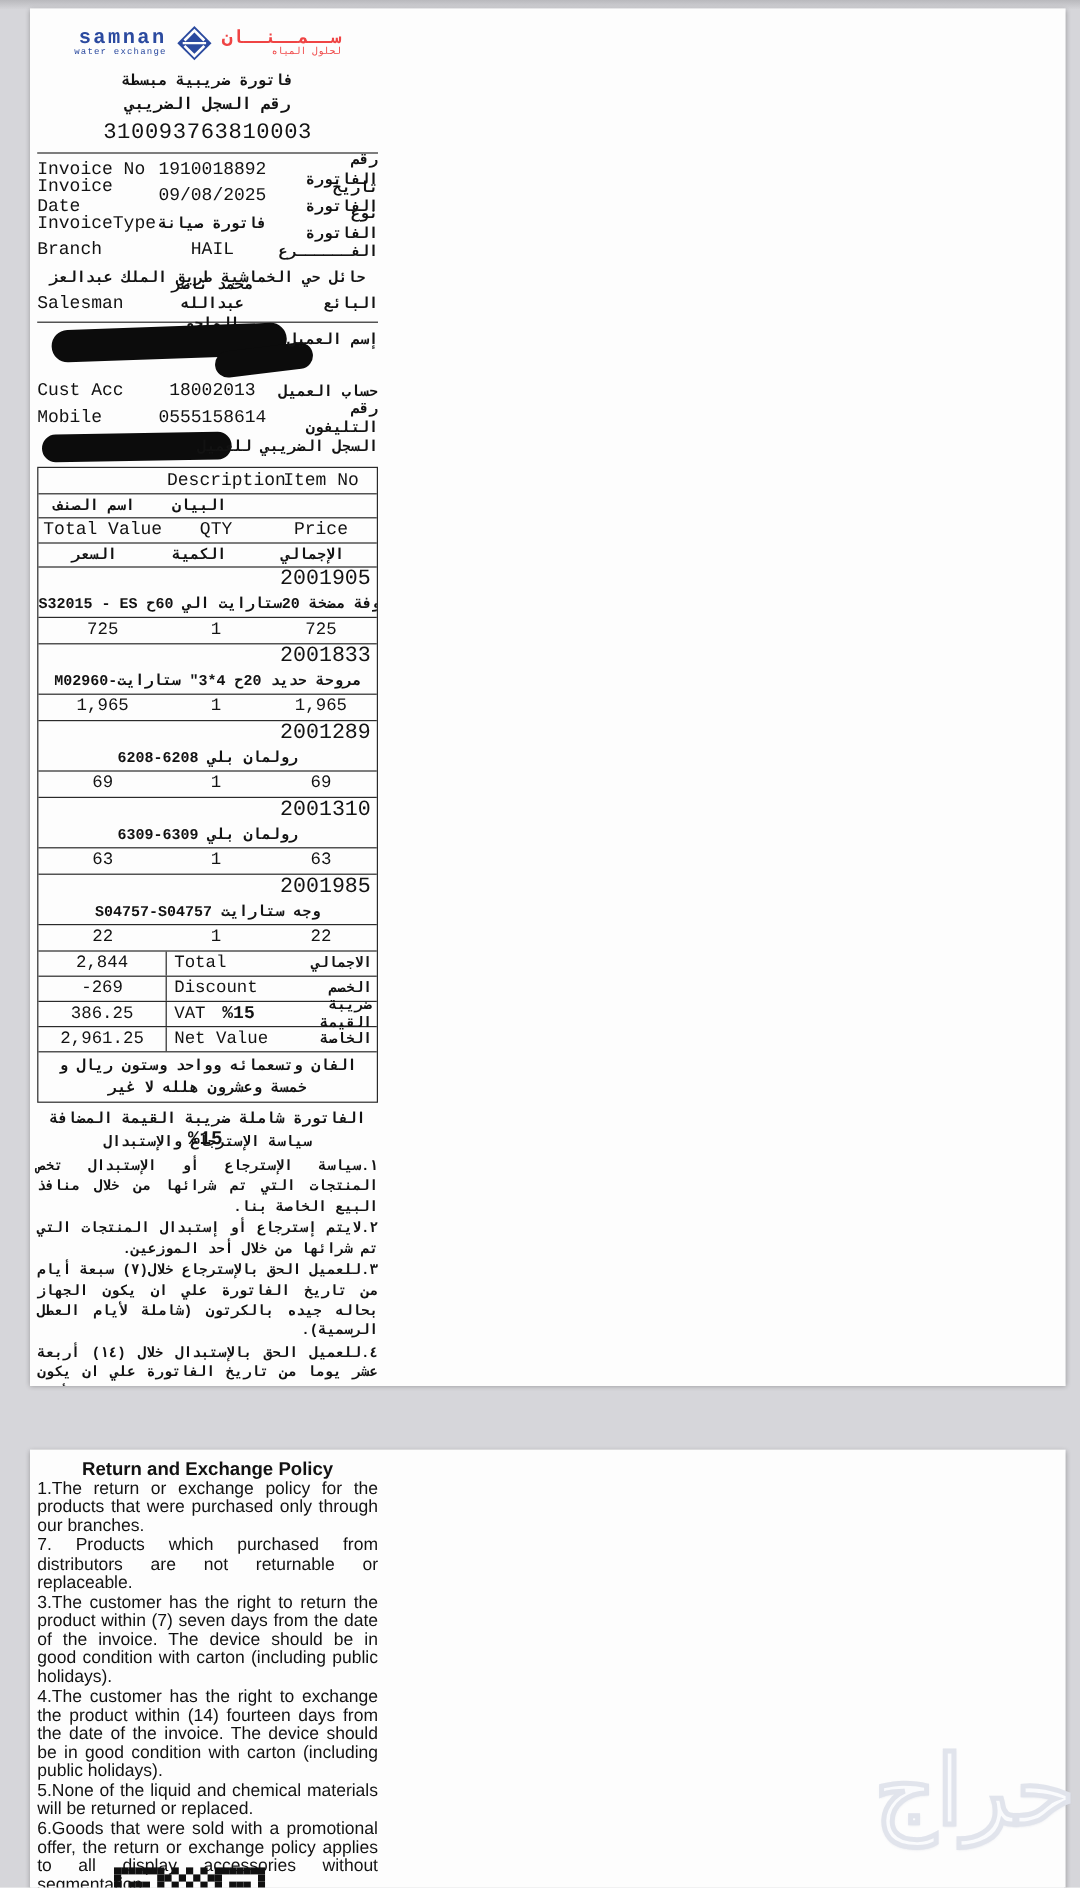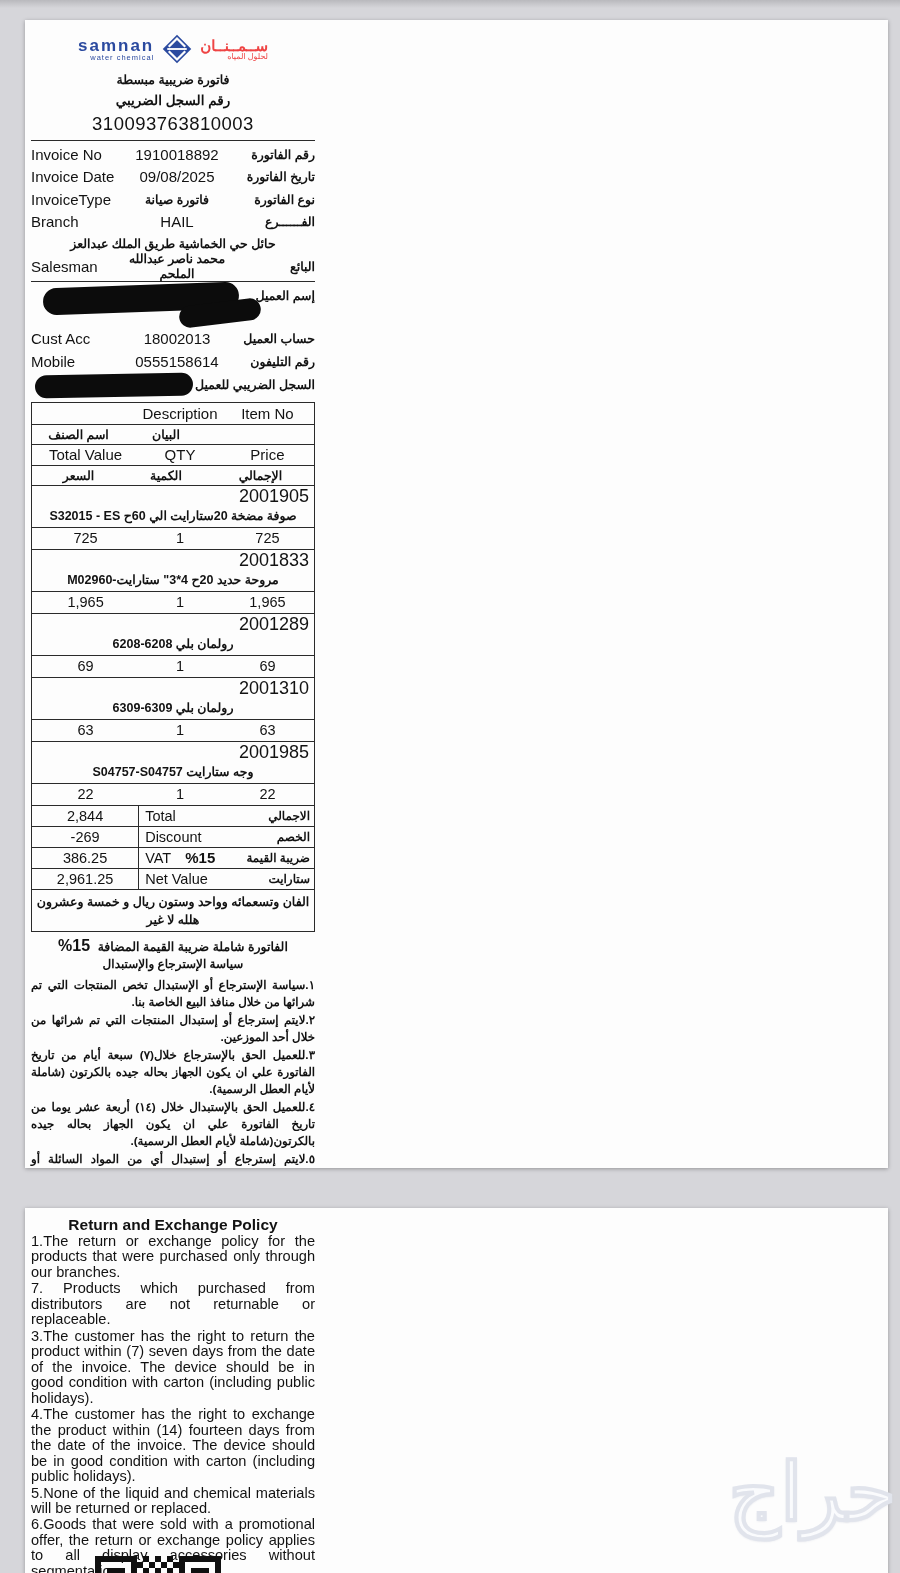--- a/index.html
+++ b/index.html
@@ -8,21 +8,21 @@
     position: relative;
     background:#d6d6da;
     font-family:"Liberation Sans", sans-serif;
     color:#121212;
     overflow:hidden;
   }
   .edge-top { position:absolute; top:0; left:0; right:0; height:8px;
     background:linear-gradient(#b9b9bd,#d6d6da); }
   .page { position:absolute; left:25px; width:863px; background:#fdfdfd;
     box-shadow:0 1px 4px rgba(0,0,0,.3); overflow:hidden; }
-  .page1 { top:20px; height:1148px; }
+  .page1 { top:7px; height:1148px;font-family:Liberation Mono, monospace; }
   .page2 { top:1208px; height:397px; }
 
   .col { width:284px; margin-left:6px; padding-top:4px; }
 
   
   .logo-row { display:flex; justify-content:center; align-items:center; gap:8px;
     margin:8px 0 6px 0; height:34px; }
   .logo-latin { text-align:right; color:#2b4a9f; line-height:1; }
   .logo-latin .nm { font-size:17px; font-weight:bold; letter-spacing:2px; }
   .logo-latin .sub { font-size:7.5px; letter-spacing:1px; }
@@ -100,21 +100,21 @@
 <body>
 
 <div class="edge-top"></div>
 
 <div class="page page1">
   <div class="col">
 
     <div class="logo-row">
       <span class="logo-latin">
         <div class="nm">samnan</div>
-        <div class="sub">water chemical</div>
+        <div class="sub">water exchange</div>
       </span>
       <span class="logo-ic">
         <svg width="30" height="30" viewBox="0 0 40 40">
           <polygon points="20,1 39,20 20,39 1,20" fill="#2b4a9f"></polygon>
           <path d="M9 17 L20 6 L31 17" stroke="#fdfdfd" stroke-width="3" fill="none"></path>
           <path d="M9 23 L20 34 L31 23" stroke="#fdfdfd" stroke-width="3" fill="none"></path>
           <path d="M7 20 L33 20" stroke="#fdfdfd" stroke-width="2.5"></path>
         </svg>
       </span>
       <span class="logo-ar">
@@ -268,21 +268,21 @@
         <span class="tval">386.25</span>
         <span class="ten">
           <span>VAT</span>
           <span class="pct">%15</span>
         </span>
         <span class="tar">ضريبة القيمة</span>
       </div>
       <div class="totrow">
         <span class="tval">2,961.25</span>
         <span class="ten">Net Value</span>
-        <span class="tar">ستارايت</span>
+        <span class="tar">الخاصة</span>
       </div>
 
       <div class="words">الفان وتسعمائه وواحد وستون ريال و خمسة وعشرون هلله لا غير</div>
     </div>
 
     <div class="vat-note">
       <span>الفاتورة شاملة ضريبة القيمة المضافة</span>
       <span class="pct">%15</span>
     </div>
 

